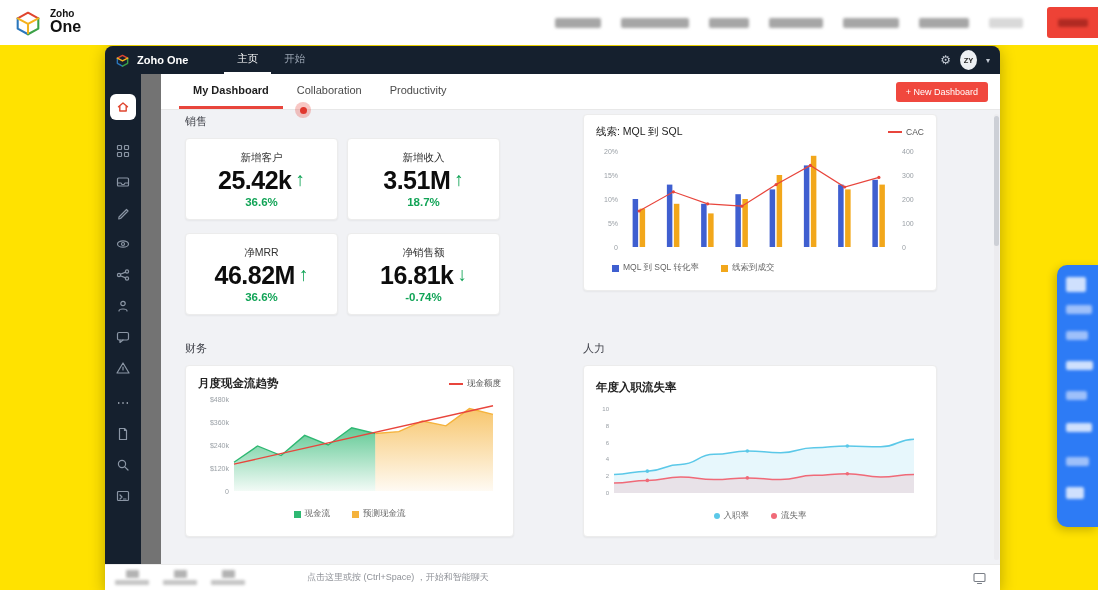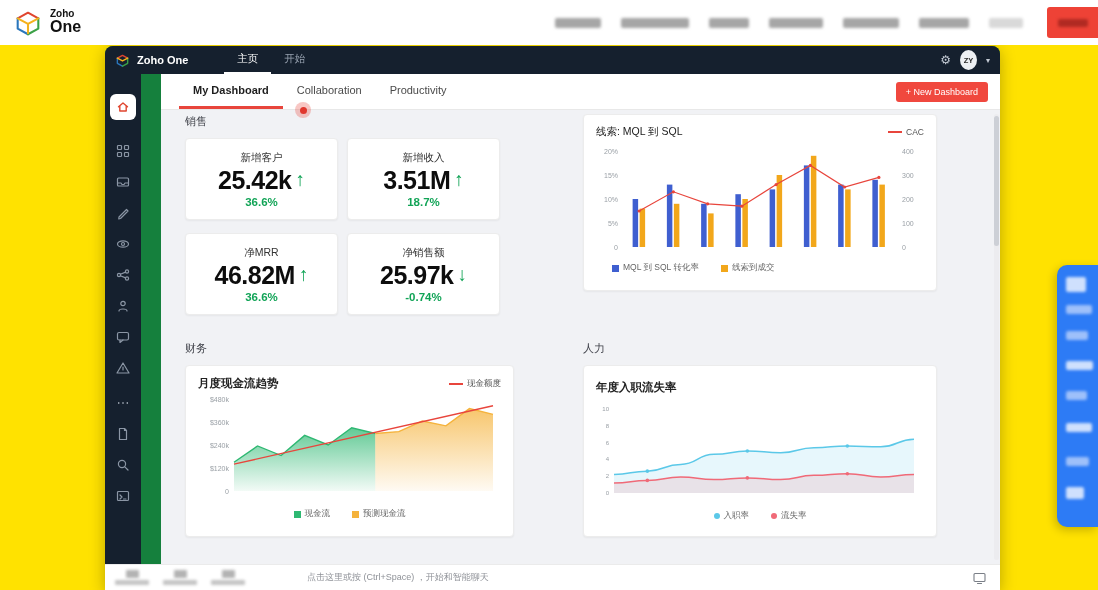--- a/index.html
+++ b/index.html
@@ -12,21 +12,21 @@
   .brand-text{line-height:1.05;}
   .brand-top{font-size:10px;font-weight:bold;color:#111;display:block;}
   .brand-bottom{font-size:16px;font-weight:bold;color:#111;display:block;}
   .top-nav{position:absolute;right:0;top:0;height:45px;display:flex;align-items:center;gap:20px;}
   .nav-blob{background:#a6a6a6;height:10px;border-radius:2px;filter:blur(1.8px);}
   .nav-blob.light{background:#d9d9d9;}
   .nav-cta{width:51px;height:31px;background:#ee4236;margin-left:4px;display:flex;align-items:center;justify-content:center;border-radius:3px 0 0 3px;}
   .nav-cta .nav-blob{background:#b02a22;width:30px;height:8px;}
 
   
-  .app-window{position:absolute;left:105px;top:46px;width:895px;height:544px;background:#15803d;border-radius:8px 8px 0 0;box-shadow:0 3px 16px rgba(0,0,0,.28);display:flex;flex-direction:column;z-index:4;}
+  .app-window{position:absolute;left:105px;top:46px;width:895px;height:544px;background:#737373;border-radius:8px 8px 0 0;box-shadow:0 3px 16px rgba(0,0,0,.28);display:flex;flex-direction:column;z-index:4;}
 
   .titlebar{height:28px;background:#15202e;border-radius:8px 8px 0 0;display:flex;align-items:center;padding:0 10px;flex-shrink:0;}
   .tb-name{color:#fff;font-size:11px;font-weight:bold;margin-left:7px;}
   .tb-tabs{display:flex;height:100%;margin-left:36px;}
   .tb-tab{display:flex;align-items:center;padding:0 13px;font-size:10.5px;color:#96a0ae;border-bottom:2px solid transparent;cursor:pointer;}
   .tb-tab.active{color:#fff;border-bottom-color:#fff;}
   .tb-right{margin-left:auto;display:flex;align-items:center;gap:9px;}
   .tb-gear{color:#c3cad4;font-size:12px;line-height:1;}
   .tb-avatar{width:17px;height:20px;border-radius:50%;background:#edf0f3;color:#2b2b2b;font-size:7.5px;font-weight:bold;display:flex;align-items:center;justify-content:center;}
   .tb-caret{color:#c3cad4;font-size:8px;}
@@ -263,21 +263,21 @@
                 <span class="kpi-label">净MRR</span>
                 <span class="kpi-value-row">
                     <span class="kpi-value">46.82M</span>
                     <span class="kpi-arrow">↑</span>
                   </span>
                 <span class="kpi-delta">36.6%</span>
               </div>
               <div class="kpi-card">
                 <span class="kpi-label">净销售额</span>
                 <span class="kpi-value-row">
-                    <span class="kpi-value">25.97k</span>
+                    <span class="kpi-value">16.81k</span>
                     <span class="kpi-arrow">↓</span>
                   </span>
                 <span class="kpi-delta">-0.74%</span>
               </div>
             </div>
           </div>
 
           <div>
             <div class="chart-card mkt">
               <div class="chart-head">

